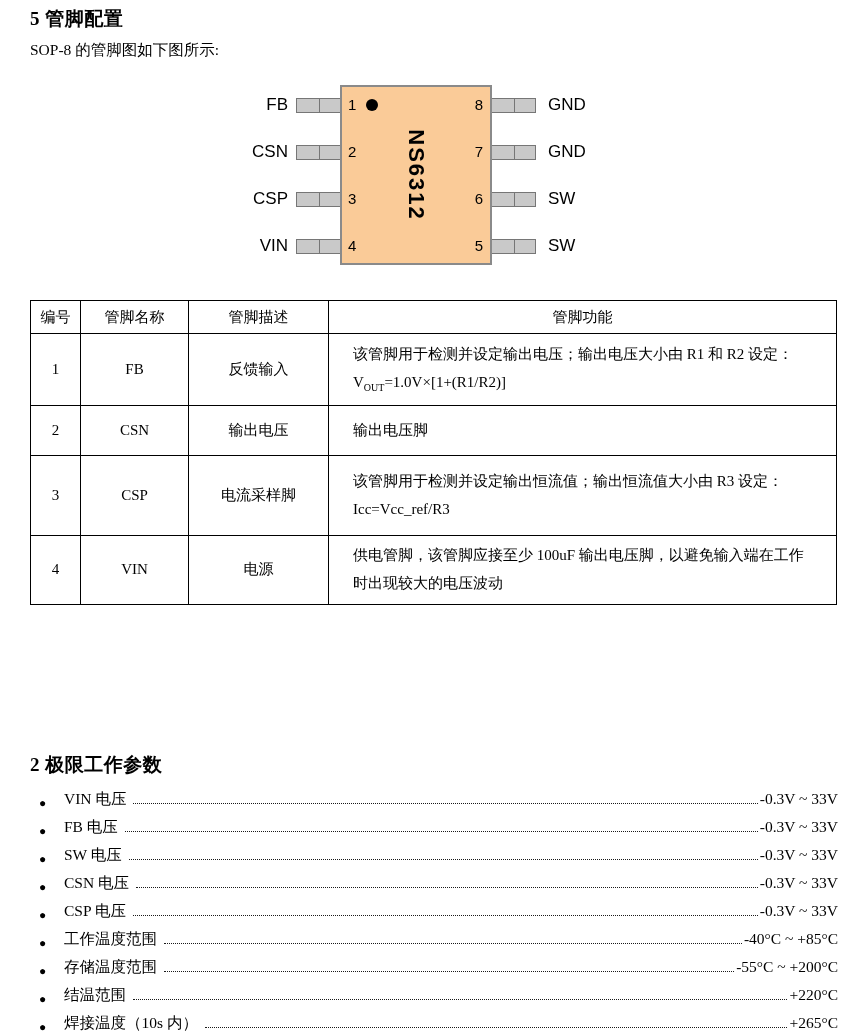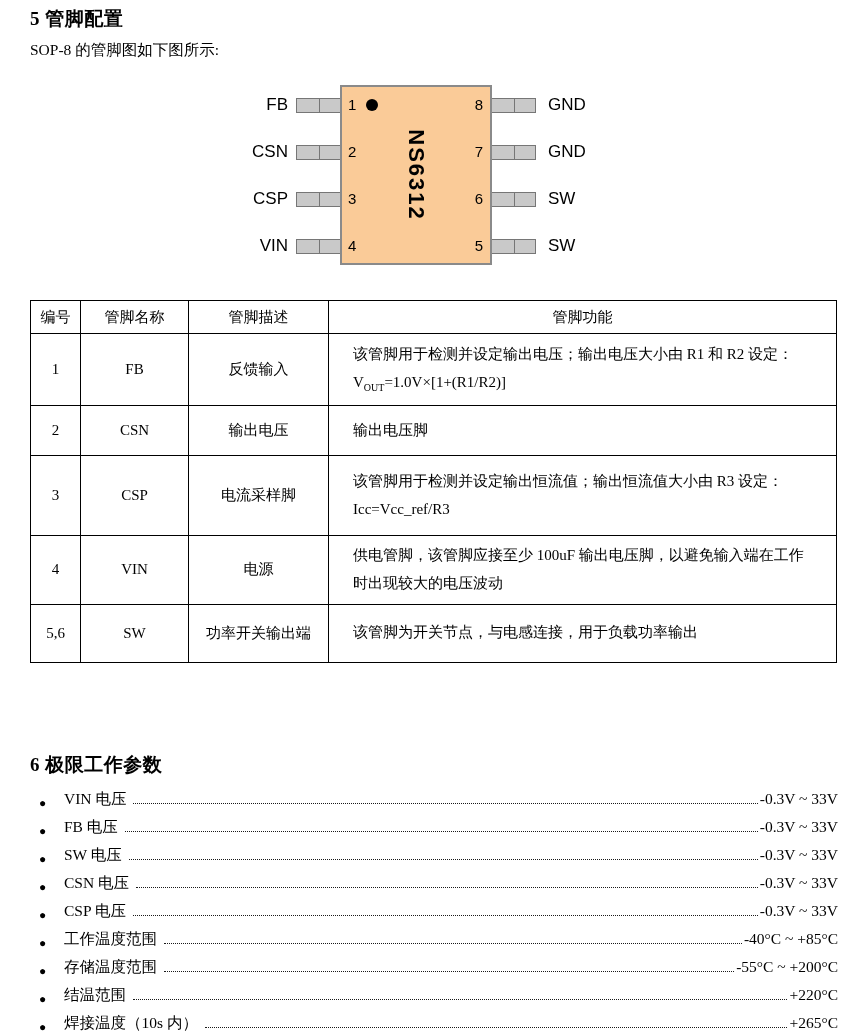--- a/index.html
+++ b/index.html
@@ -215,30 +215,24 @@
         <span>该管脚用于检测并设定输出恒流值；输出恒流值大小由 R3 设定：</span><br>
         <span>Icc=Vcc_ref/R3</span>
       </td>
     </tr>
     <tr class="r4">
       <td class="c">4</td>
       <td class="c">VIN</td>
       <td class="c">电源</td>
       <td class="func">供电管脚，该管脚应接至少 100uF 输出电压脚，以避免输入端在工作时出现较大的电压波动</td>
     </tr>
-    <tr class="r5">
-      <td class="c">5,6</td>
-      <td class="c">SW</td>
-      <td class="c">功率开关输出端</td>
-      <td class="func">该管脚为开关节点，与电感连接，用于负载功率输出</td>
-    </tr>
   </tbody>
     </table>
 
-  <div class="abs sec-heading" id="sec6-heading">6 极限工作参数</div>
+  <div class="abs sec-heading" id="sec6-heading">2 极限工作参数</div>
 
   <div class="abs" id="limits">
     <div class="limit-item">
       <span class="bullet">●</span>
       <span class="limit-label">VIN 电压</span>
       <span class="leader"></span>
       <span class="limit-value">-0.3V ~ 33V</span>
     </div>
     <div class="limit-item">
       <span class="bullet">●</span>

